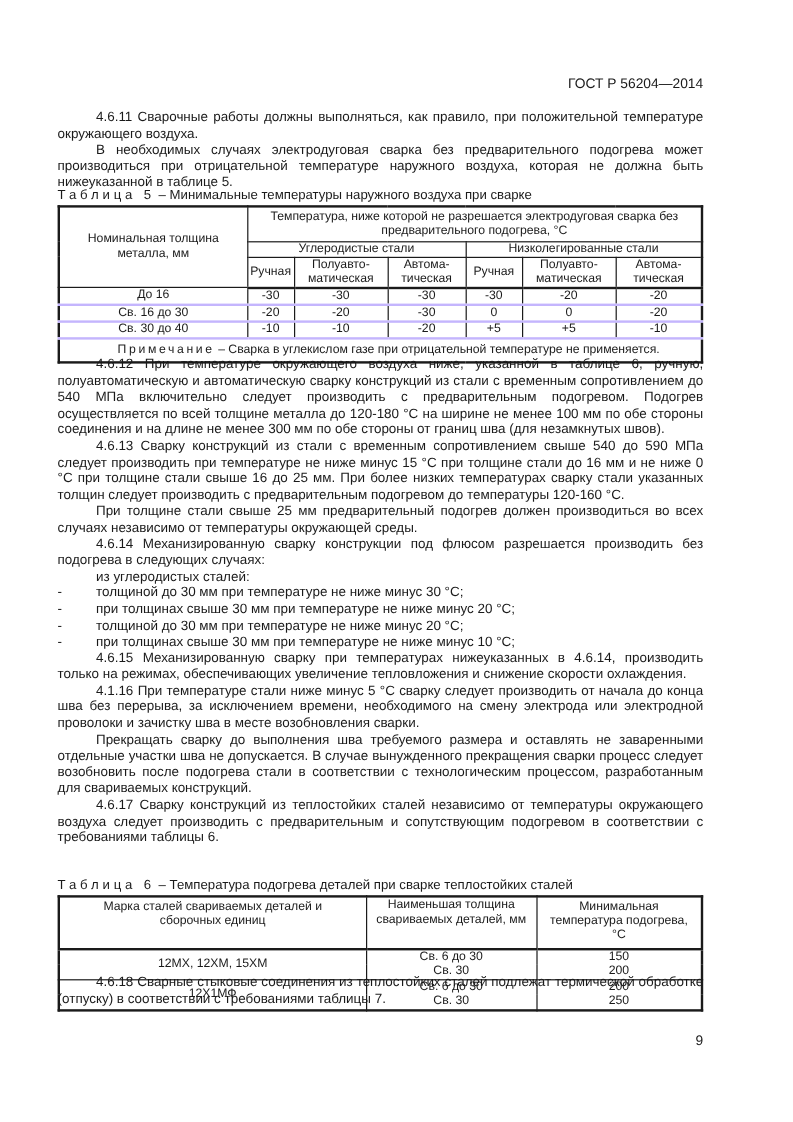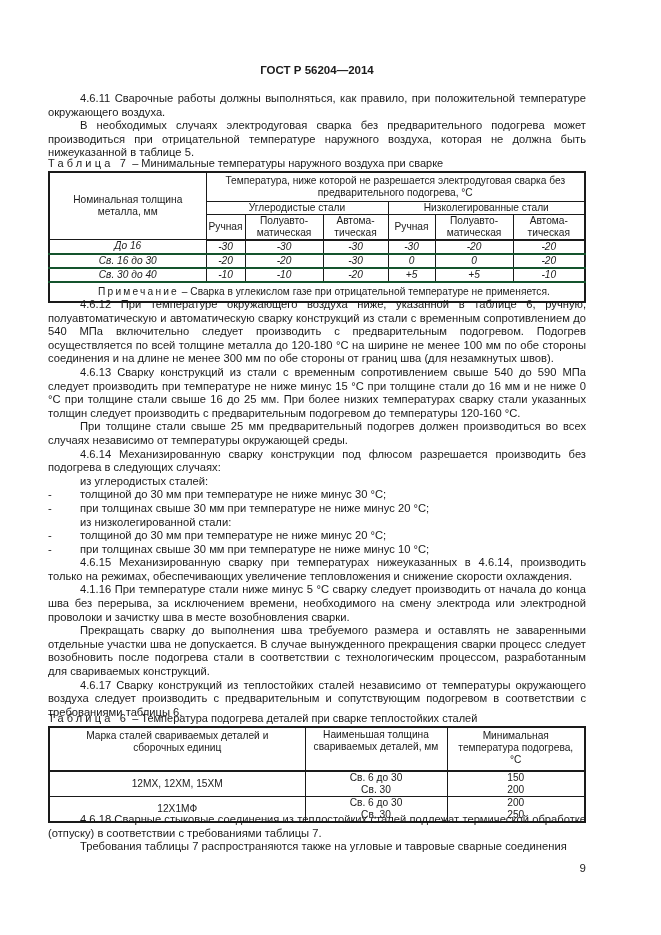--- a/index.html
+++ b/index.html
@@ -4,34 +4,34 @@
   <style>
     html, body { margin: 0; padding: 0; background: #ffffff; }
     body {
       width: 661px; height: 935px; position: relative; overflow: hidden;
       font-family: "Liberation Sans", sans-serif; color: #1a1a1a;
       font-size: 11.2px; line-height: 13.6px;
     }
     .page { position: absolute; left: 48px; top: 0; width: 538px; }
     .header {
       position: absolute; left: 0; top: 64px; width: 538px;
-      text-align: center; font-weight: bold; font-size: 11.5px;
+      text-align: right; font-weight: normal; font-size: 11.5px;
     }
     .p { text-align: justify; margin: 0; }
     .indent { text-indent: 32px; }
     .li { position: relative; padding-left: 32px; margin: 0; }
     .li .dash { position: absolute; left: 0; top: 0; }
     .li.sub { padding-left: 0; text-indent: 32px; }
     .caption { margin: 0; font-size: 11px; }
     .caption .sp { letter-spacing: 3.2px; }
     table { border-collapse: collapse; width: 100%; font-size: 10.2px; line-height: 12px; }
     td, th { border: 1px solid #1a1a1a; text-align: center; padding: 0 2px; font-weight: normal; vertical-align: middle; }
     .t5 { border: 2px solid #1a1a1a; }
     .t5 .thick-bottom td, .t5 .thick-bottom th { border-bottom: 2px solid #1a1a1a; }
-    .t5 .rowsep td { border-bottom: 2px solid #14532d; font-style: italic; }
+    .t5 .rowsep td { border-bottom: 2px solid #c4b5fd; }
     .t6 { border: 2px solid #1a1a1a; }
     .t6 th { border-bottom: 2px solid #1a1a1a; vertical-align: top; }
     .t6 td { border-top: none; border-bottom: 1px solid #1a1a1a; }
     .note { text-align: left; padding: 3px 0 3px 48px; }
     .spaced { letter-spacing: 2.2px; }
     .pagenum { position: absolute; right: 75px; top: 862px; font-size: 11.5px; }
     .block { position: absolute; left: 0; width: 538px; }
   </style>
 </head>
 <body>
@@ -39,21 +39,21 @@
 <div class="page">
 
   <div class="header">ГОСТ Р 56204—2014</div>
 
   <div class="block" style="top:92px;">
     <p class="p indent">4.6.11 Сварочные работы должны выполняться, как правило, при положительной температуре окружающего воздуха.</p>
     <p class="p indent">В необходимых случаях электродуговая сварка без предварительного подогрева может производиться при отрицательной температуре наружного воздуха, которая не должна быть нижеуказанной в таблице 5.</p>
   </div>
 
   <div class="block" style="top:157px;">
-    <p class="caption"><span class="sp">Таблица 7</span><span> – Минимальные температуры наружного воздуха при сварке</span></p>
+    <p class="caption"><span class="sp">Таблица 5</span><span> – Минимальные температуры наружного воздуха при сварке</span></p>
     <table class="t5">
       <colgroup>
         <col style="width:157px">
           <col style="width:36px">
           <col style="width:78px">
           <col style="width:65px">
           <col style="width:47px">
           <col style="width:78px">
           <col>
       </colgroup>
@@ -109,30 +109,29 @@
   </div>
 
   <div class="block" style="top:298px;">
     <p class="p indent">4.6.12 При температуре окружающего воздуха ниже, указанной в таблице 6, ручную, полуавтоматическую и автоматическую сварку конструкций из стали с временным сопротивлением до 540 МПа включительно следует производить с предварительным подогревом. Подогрев осуществляется по всей толщине металла до 120-180 °С на ширине  не менее 100 мм по обе стороны соединения и на длине не менее 300 мм по обе стороны от границ шва (для незамкнутых швов).</p>
     <p class="p indent">4.6.13 Сварку конструкций из стали с временным сопротивлением свыше 540 до 590 МПа следует производить при температуре не ниже минус 15 °С  при толщине стали до 16 мм и не ниже 0 °С при толщине стали свыше 16 до 25 мм.  При более низких температурах сварку стали указанных толщин следует производить с предварительным подогревом до температуры 120-160 °С.</p>
     <p class="p indent">При толщине стали свыше 25 мм предварительный подогрев должен производиться во всех случаях независимо от температуры окружающей среды.</p>
     <p class="p indent">4.6.14 Механизированную сварку конструкции под флюсом разрешается производить без подогрева в следующих случаях:</p>
     <p class="li sub">из углеродистых сталей:</p>
     <p class="li"><span class="dash">-</span><span>толщиной до 30 мм при температуре не ниже минус 30 °С;</span></p>
     <p class="li"><span class="dash">-</span><span>при толщинах свыше 30 мм при температуре не ниже минус 20 °С;</span></p>
-    <p class="li sub">из низколегированной стали:</p>
     <p class="li"><span class="dash">-</span><span>толщиной до 30 мм при температуре не ниже минус  20 °С;</span></p>
     <p class="li"><span class="dash">-</span><span>при толщинах свыше 30 мм при температуре не ниже минус  10 °С;</span></p>
     <p class="p indent">4.6.15 Механизированную сварку при температурах нижеуказанных в 4.6.14, производить только на режимах, обеспечивающих увеличение тепловложения и снижение скорости охлаждения.</p>
     <p class="p indent">4.1.16 При температуре стали ниже минус 5 °С сварку следует производить  от начала до конца шва без перерыва, за исключением времени, необходимого на смену электрода или электродной проволоки и зачистку шва в месте возобновления сварки.</p>
     <p class="p indent">Прекращать сварку до выполнения шва требуемого размера и оставлять не заваренными отдельные участки шва не допускается. В случае вынужденного прекращения сварки процесс следует возобновить после подогрева стали в соответствии с технологическим процессом, разработанным для свариваемых конструкций.</p>
     <p class="p indent">4.6.17 Сварку конструкций из теплостойких сталей независимо от температуры окружающего воздуха следует производить с предварительным  и сопутствующим подогревом в соответствии с требованиями таблицы 6.</p>
   </div>
 
-  <div class="block" style="top:712px;">
+  <div class="block" style="top:732px;">
     <p class="caption"><span class="sp">Таблица 6</span><span> – Температура подогрева деталей при сварке теплостойких сталей</span></p>
     <table class="t6">
       <colgroup>
           <col style="width:256px">
           <col style="width:142px">
           <col>
         </colgroup>
       <tbody>
           <tr>
         <th style="height:38px;padding:2px 20px;">Марка сталей свариваемых деталей и сборочных единиц</th>
@@ -156,17 +155,16 @@
       <tr>
         <td>Св. 30</td>
         <td>250</td>
       </tr>
     </tbody>
       </table>
   </div>
 
   <div class="block" style="top:813px;">
     <p class="p indent">4.6.18 Сварные стыковые соединения из теплостойких сталей подлежат термической обработке (отпуску) в соответствии с требованиями таблицы 7.</p>
-    <p class="p indent">Требования таблицы 7 распространяются также на угловые и тавровые сварные соединения</p>
   </div>
 </div>
 
 <div class="pagenum">9</div>
 
 </body></html>

